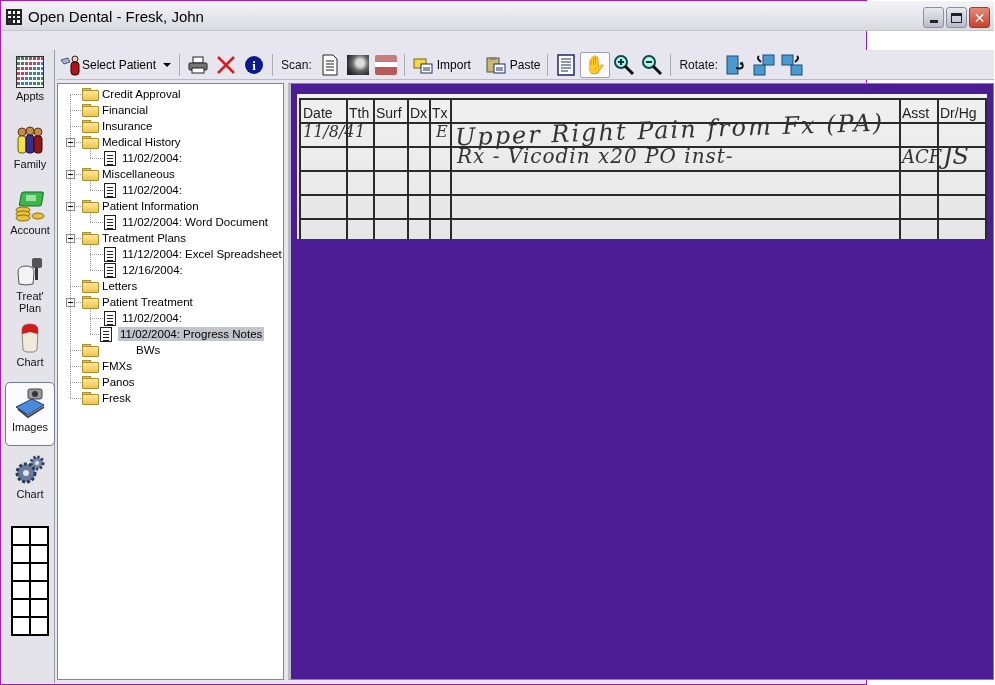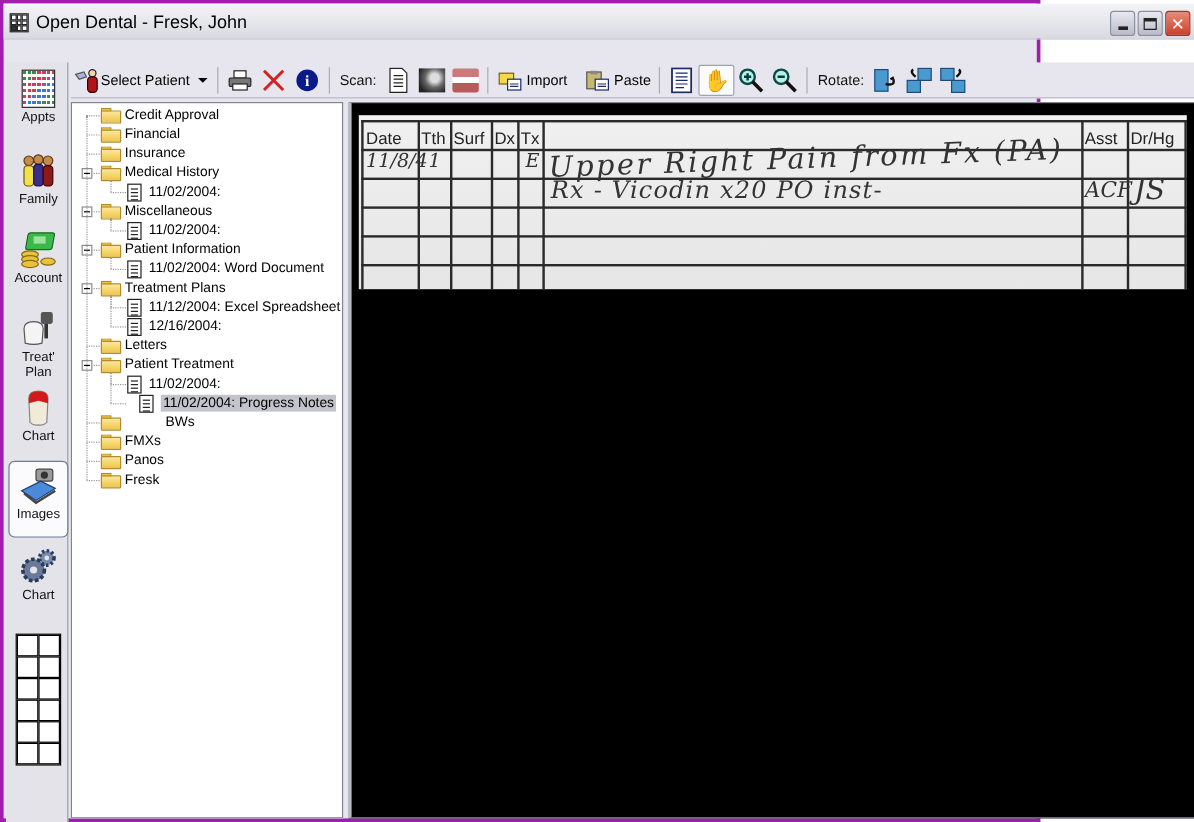--- a/index.html
+++ b/index.html
@@ -1,17 +1,17 @@
 <!DOCTYPE html>
 <html><head>
 <meta charset="utf-8">
 <style>
   * { box-sizing: border-box; margin: 0; padding: 0; }
   body { width: 995px; height: 685px; overflow: hidden; font-family: "Liberation Sans", sans-serif; font-size: 12px; color: #000; background: #fff; }
-  .window { position: absolute; left: 0; top: 0; width: 867px; height: 685px; background: #e7e6ee; border: 3px solid #a21caf; }
+  .window { position: absolute; left: 0; top: 0; width: 867px; height: 685px; background: #e7e6ee; border: 1px solid #a21caf; }
   .titlebar { position: absolute; left: 0; top: 0; width: 993px; height: 30px; background: linear-gradient(#f4f4f7, #d9dae1); border-bottom: 1px solid #c6c7cf; }
   .app-icon { position: absolute; left: 5px; top: 8px; width: 16px; height: 16px; border: 1.5px solid #222; display: grid; grid-template-columns: repeat(3, 1fr); grid-template-rows: repeat(3, 1fr); background: #fff; }
   .app-icon span { border: 0.5px solid #222; }
   .app-icon span.dark { background: #333; }
   .title-text { position: absolute; left: 27px; top: 7px; font-size: 15px; color: #000; }
   .win-btns { position: absolute; right: 4px; top: 6px; display: flex; gap: 2px; }
   .wbtn { width: 21px; height: 21px; border: 1px solid #8a8fa0; border-radius: 3px; background: linear-gradient(#e8e9ef, #b9bcc9); display: flex; align-items: center; justify-content: center; color: #333; font-size: 12px; }
   .wbtn.close { background: linear-gradient(#e88a7a, #c9412c); border-color: #9b3a2a; color: #fff; font-size: 14px; }
   .menubar { position: absolute; left: 0; top: 30px; width: 993px; height: 18px; background: #e7e6ee; display: flex; padding-left: 4px; }
   .menu-item { padding: 2px 5px 0 5px; font-size: 12px; }
@@ -34,21 +34,21 @@
   .folder { width: 16px; height: 12px; position: relative; margin-right: 4px; }
   .folder:before { content: ""; position: absolute; left: 0; top: 0; width: 7px; height: 3px; background: #e9c54d; border: 1px solid #b08d2a; border-bottom: none; border-radius: 1px 1px 0 0; }
   .folder:after { content: ""; position: absolute; left: 0; top: 2px; width: 15px; height: 9px; background: linear-gradient(#fde79a, #eec54b); border: 1px solid #b08d2a; border-radius: 1px; }
   .doc { width: 12px; height: 15px; border: 1px solid #222; background: #fff; margin-right: 6px; position: relative; }
   .doc i { position: absolute; left: 2px; right: 2px; height: 1px; background: #222; }
   .expander { position: absolute; width: 9px; height: 9px; border: 1px solid #8c8c8c; background: #fff; font-size: 9px; line-height: 6px; text-align: center; color: #000; }
   .expander:after { content: ""; position: absolute; left: 1px; top: 3px; width: 5px; height: 1px; background: #000; }
   .dot-h { position: absolute; height: 1px; border-top: 1px dotted #999; }
   .dot-v { position: absolute; width: 1px; border-left: 1px dotted #999; }
   .selected-label { background: #c3c3cb; padding: 1px 2px; }
-  .image-panel { position: absolute; left: 287px; top: 82px; width: 706px; height: 597px; background: #000000; border: 1px solid #7f8593; border-left: 3px solid #b9bbc5; overflow: hidden; }
+  .image-panel { position: absolute; left: 287px; top: 82px; width: 706px; height: 597px; background: #4c1d95; border: 1px solid #7f8593; border-left: 3px solid #b9bbc5; overflow: hidden; }
   .scan { position: absolute; left: 6px; top: 10px; width: 690px; height: 145px; background: linear-gradient(#f0f0f0, #e6e6e6); }
   .sc-table { position: absolute; left: 2px; top: 4px; width: 688px; height: 141px; }
   .hline { position: absolute; left: 0; right: 0; height: 2px; background: #2a2a2a; }
   .vline { position: absolute; top: 0; bottom: 0; width: 2px; background: #2a2a2a; }
   .sc-head { position: absolute; top: 7px; font-size: 14px; color: #222; }
   .hand { position: absolute; font-family: "DejaVu Serif", serif; font-style: italic; color: #333; font-size: 20px; white-space: nowrap; }
 </style>
 </head>
 <body>
 
@@ -421,21 +421,21 @@
         <span class="doc">
           <i style="top: 3px;"></i>
           <i style="top: 6px;"></i>
           <i style="top: 9px;"></i>
           <i style="top: 12px;"></i>
         </span>
         <span>11/02/2004:</span>
       </div>
       <div class="dot-h" style="left: 32px; width: 13px; top: 250px;"></div>
       <div class="dot-v" style="left: 32px; top: 224px; height: 26px;"></div>
-      <div class="tree-row" style="top: 242px; left: 56px;">
+      <div class="tree-row" style="top: 242px; left: 42px;">
         <span class="doc">
           <i style="top: 3px;"></i>
           <i style="top: 6px;"></i>
           <i style="top: 9px;"></i>
           <i style="top: 12px;"></i>
         </span>
         <span class="selected-label">11/02/2004: Progress Notes</span>
       </div>
       <div class="dot-h" style="left: 12px; width: 11px; top: 266px;"></div>
       <div class="tree-row" style="top: 258px; left: 24px; gap: 34px;">

